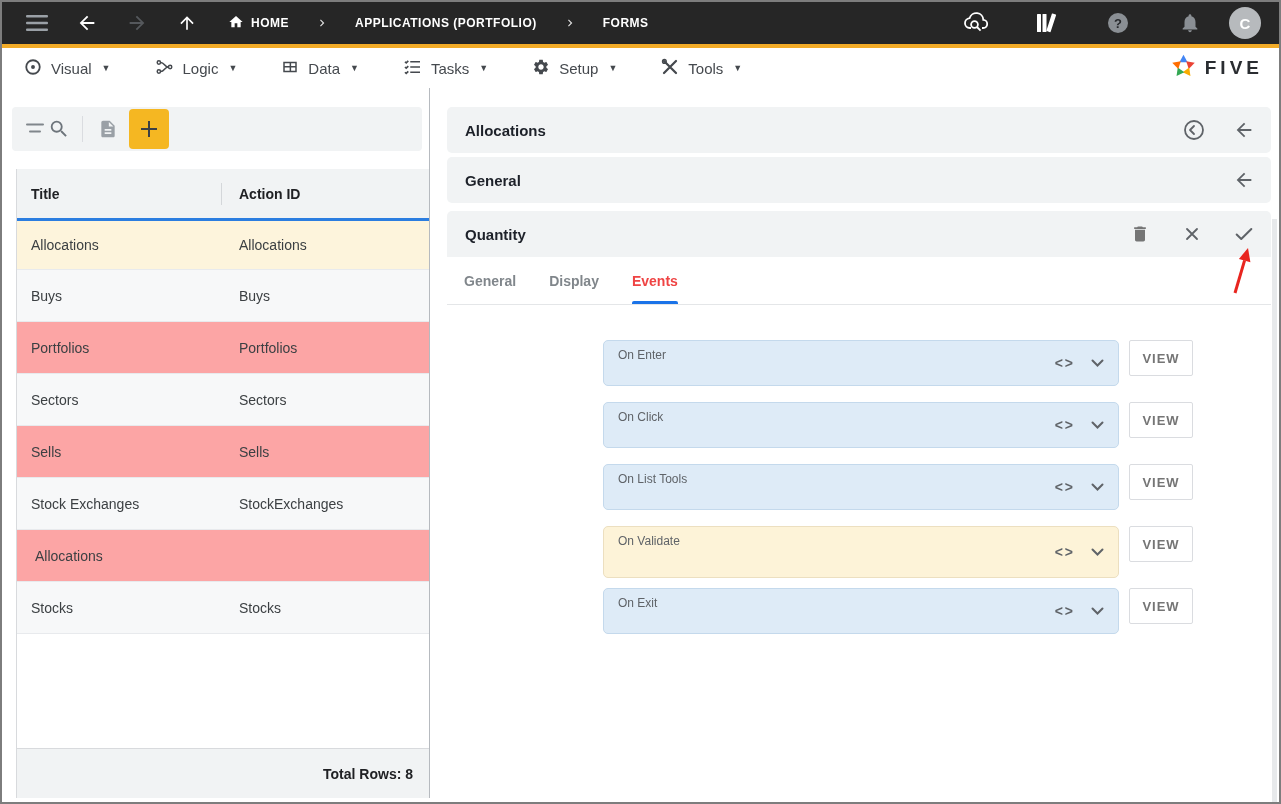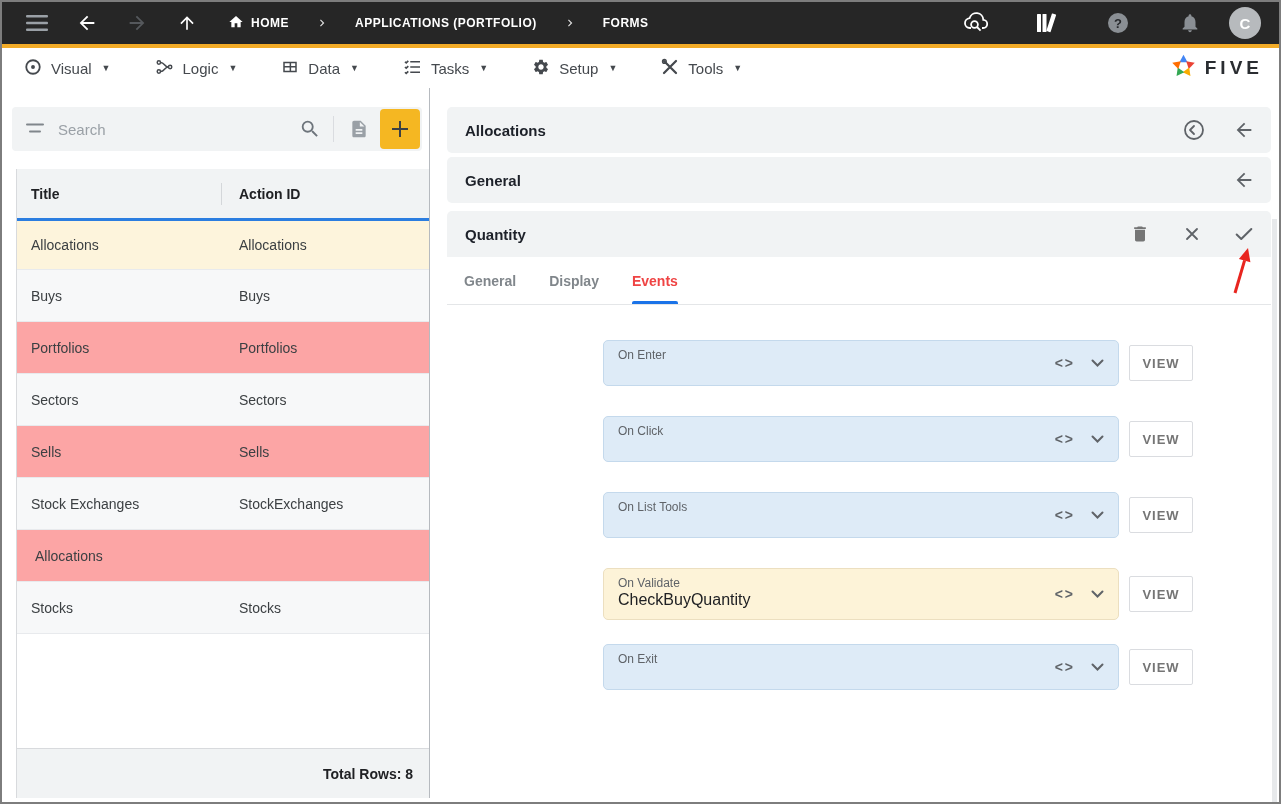--- a/index.html
+++ b/index.html
@@ -58,21 +58,21 @@
   .bar.general { margin-top:4px; }
   .bar.quantity { margin-top:8px; border-bottom-left-radius:0; border-bottom-right-radius:0; }
   .quantity-icons { gap:26px; }
 
   .tabs { height:48px; display:flex; align-items:stretch; padding-left:17px; border-bottom:1px solid #e4e6e8; background:#fff; }
   .tab { display:flex; align-items:center; margin-right:33px; font-size:14px; font-weight:700; color:#80868b; cursor:pointer; position:relative; }
   .tab.active { color:#ef4444; }
   .tab.active::after { content:""; position:absolute; left:0; right:0; bottom:0; height:3px; background:#1A73E8; border-radius:2px 2px 0 0; }
 
   .fields { padding:35px 0 0 156px; background:#fff; }
-  .field-row { display:flex; align-items:center; margin-bottom:30px; }
+  .field-row { display:flex; align-items:flex-start; margin-bottom:16px; }
   .field-box { position:relative; width:516px; height:46px; background:#DEEBF7; border:1px solid #c4d9ec; border-radius:5px; padding:7px 90px 0 14px; cursor:pointer; }
   .field-label { font-size:12px; color:#5f6368; }
   .field-value { font-size:16px; color:#202124; margin-top:1px; white-space:nowrap; }
   .field-row.highlighted .field-box { height:52px; background:#FDF3D8; border-color:#ecdfc0; }
   .field-icons { position:absolute; right:14px; top:50%; transform:translateY(-50%); display:flex; align-items:center; gap:16px; color:#5f6368; }
   .code-glyph { font-size:14px; font-weight:700; letter-spacing:2px; color:#5f6368; }
   .view-btn { width:64px; height:36px; margin-left:10px; background:#fff; border:1px solid #dadce0; border-radius:2px; color:#757575; font-weight:700; font-size:13px; letter-spacing:1px; display:flex; align-items:center; justify-content:center; cursor:pointer; flex:none; }
 
   .scroll-strip { position:absolute; left:1270px; top:217px; width:5px; height:585px; background:#e7e9eb; }
   .red-arrow { position:absolute; left:1224px; top:243px; pointer-events:none; }
@@ -250,21 +250,20 @@
 
   <div class="content">
 
     <aside class="left-panel">
       <div class="searchbar">
         <span>
           <svg width="18" height="12" viewBox="0 0 18 12" stroke="#80868b" stroke-width="2" stroke-linecap="round">
               <path d="M1 2.5h16M4 9.5h10" fill="none"></path>
             </svg>
         </span>
-        <input type="text" placeholder="Search" style="">
         <span class="sb-icon">
           <svg width="22" height="22" viewBox="0 0 24 24">
               <path fill="#6d747b" d="M15.5 14h-.79l-.28-.27A6.47 6.47 0 0 0 16 9.5 6.5 6.5 0 1 0 9.5 16c1.61 0 3.09-.59 4.23-1.57l.27.28v.79l5 4.99L20.49 19l-4.99-5zm-6 0C7.01 14 5 11.99 5 9.5S7.01 5 9.5 5 14 7.01 14 9.5 11.99 14 9.5 14z"></path>
             </svg>
         </span>
         <span class="sb-divider"></span>
         <span class="sb-icon">
           <svg width="20" height="20" viewBox="0 0 24 24">
               <path fill="#9aa0a6" d="M14 2H6c-1.1 0-2 .9-2 2v16c0 1.1.9 2 2 2h12c1.1 0 2-.9 2-2V8l-6-6zm2 16H8v-2h8v2zm0-4H8v-2h8v2zm-3-5V3.5L18.5 9H13z"></path>
             </svg>
@@ -420,21 +419,20 @@
                     <path d="M1.5 1.5l5 5 5-5"></path>
                   </svg></span>
             </span>
           </div>
           <span class="view-btn">VIEW</span>
         </div>
 
         <div class="field-row highlighted">
           <div class="field-box">
             <div class="field-label">On Validate</div>
-            <div class="field-value">CheckBuyQuantity</div>
             <span class="field-icons">
               <span class="code-glyph">&lt;&gt;</span>
               <span><svg width="13" height="9" viewBox="0 0 13 9" fill="none" stroke="#5f6368" stroke-width="2" stroke-linecap="round">
                     <path d="M1.5 1.5l5 5 5-5"></path>
                   </svg></span>
             </span>
           </div>
           <span class="view-btn">VIEW</span>
         </div>
 

